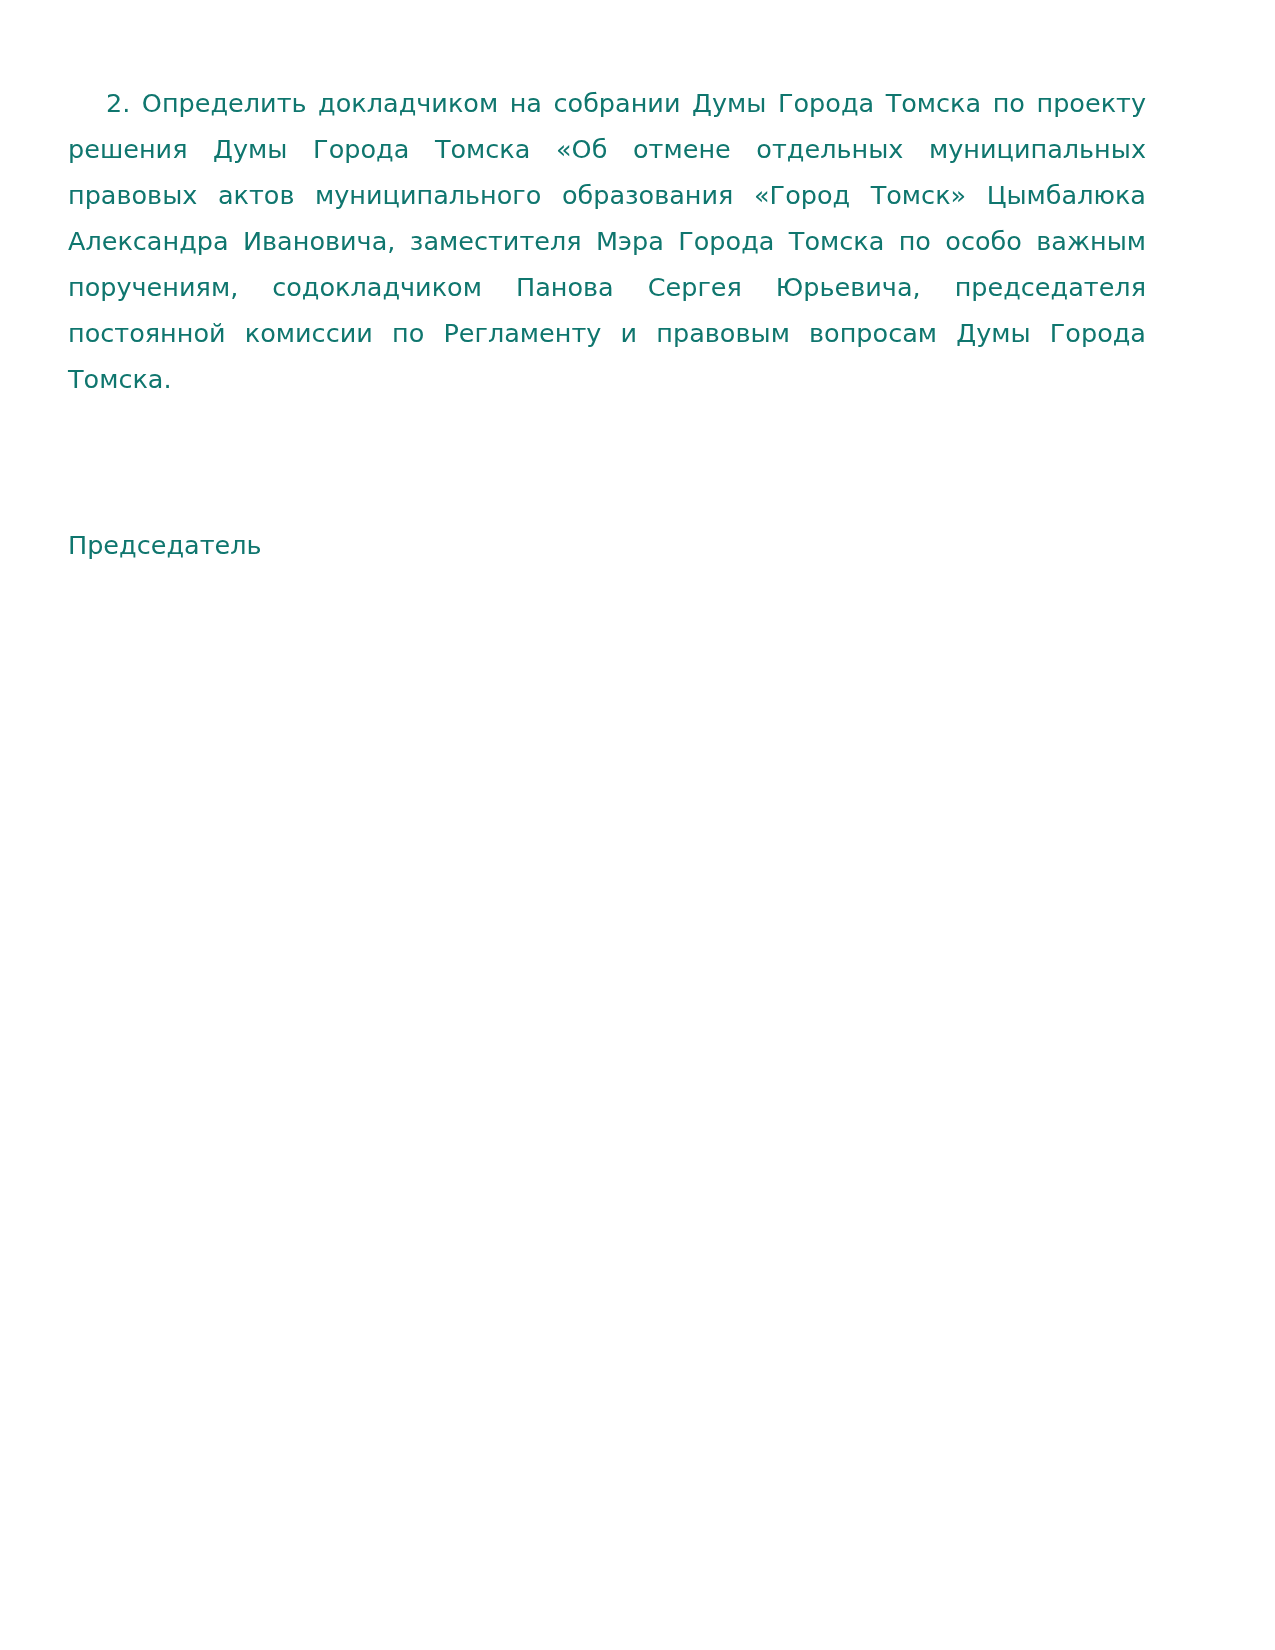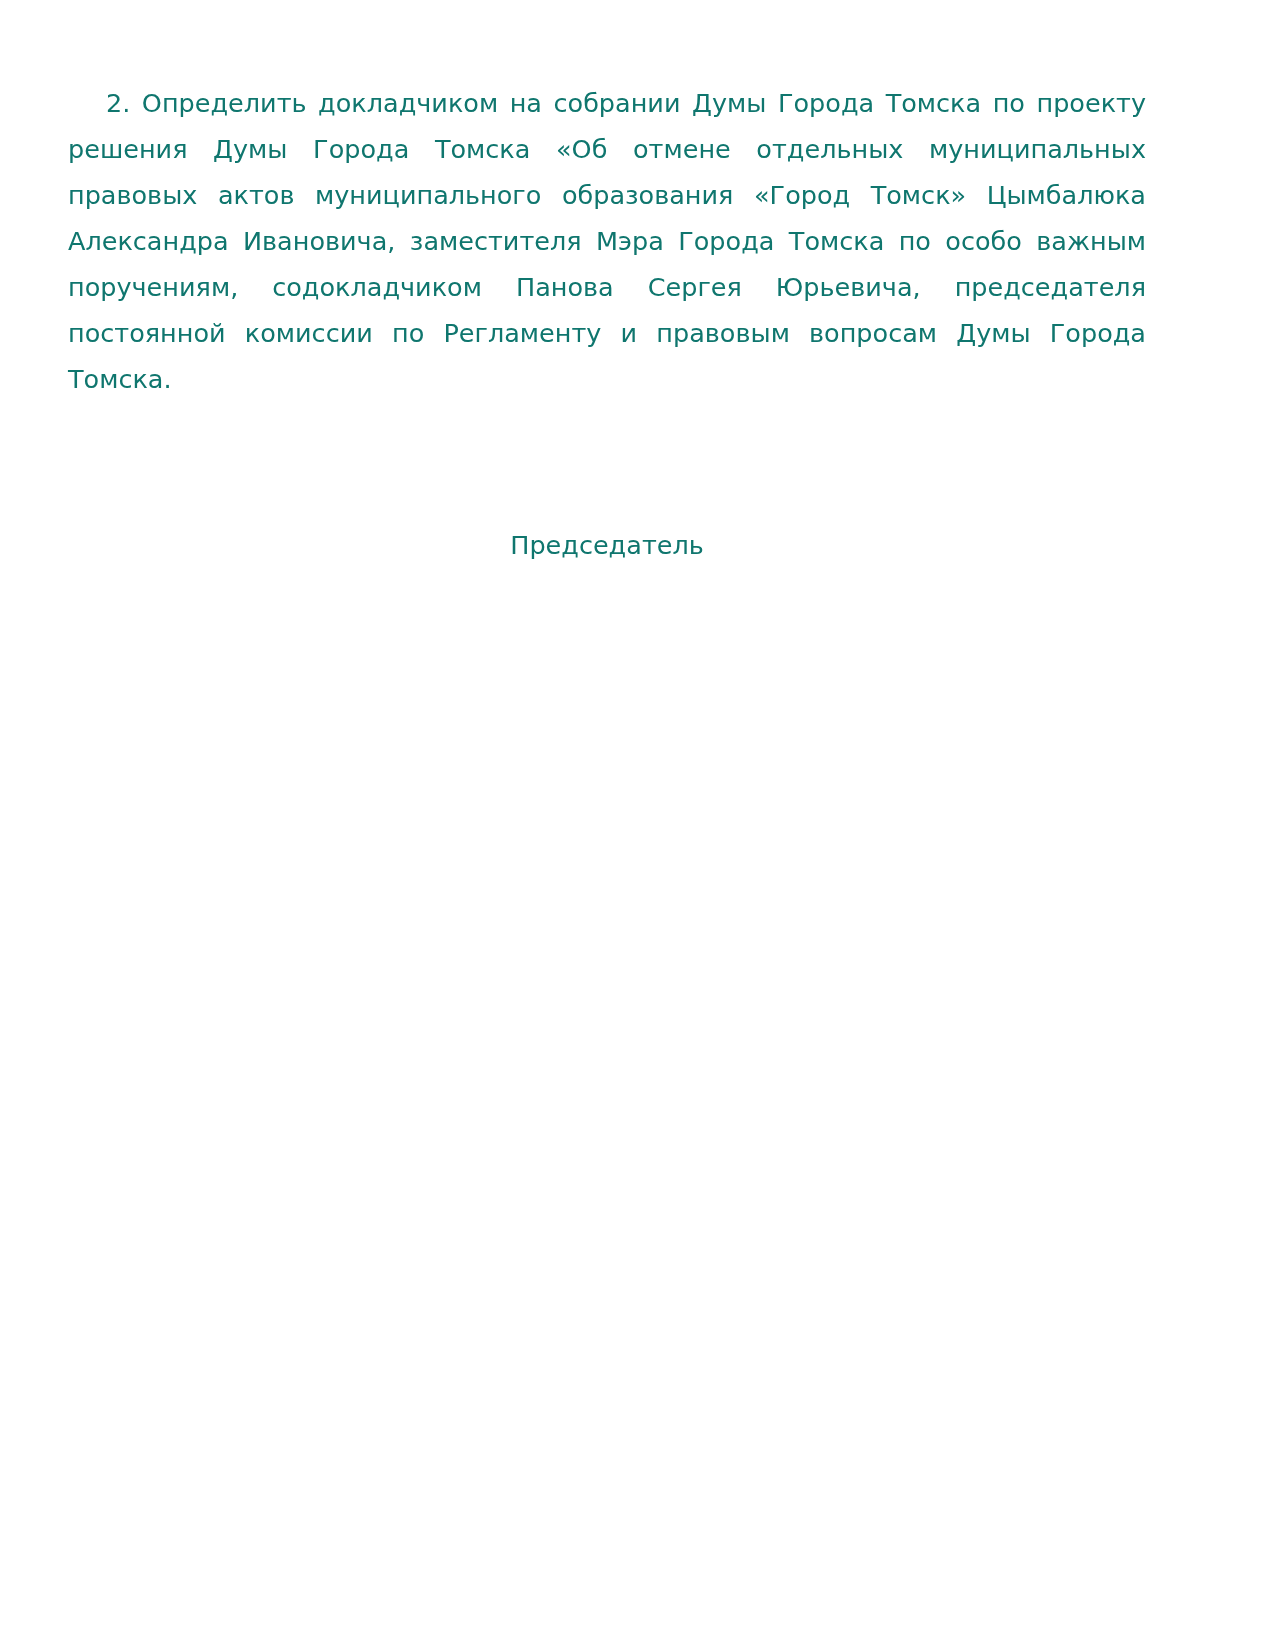--- a/index.html
+++ b/index.html
@@ -31,21 +31,21 @@
     text-indent: 38px;
     margin: 0;
     word-spacing: 0.5px;
   }
   .signature-block {
     margin-top: 120px;
   }
   .signature-line {
     font-size: 25.5px;
     line-height: 46px;
-    text-align: center;
+    text-align: left;
     margin: 0;
   }
 </style>
 </head>
 <body>
 
 <div class="page">
   <div class="content">
 
     <p class="body-paragraph">2. Определить докладчиком на собрании Думы Города Томска по проекту решения Думы Города Томска «Об отмене отдельных муниципальных правовых актов муниципального образования «Город Томск» Цымбалюка Александра Ивановича, заместителя Мэра Города Томска по особо важным поручениям, содокладчиком Панова Сергея Юрьевича, председателя постоянной комиссии по Регламенту и правовым вопросам Думы Города Томска.</p>

